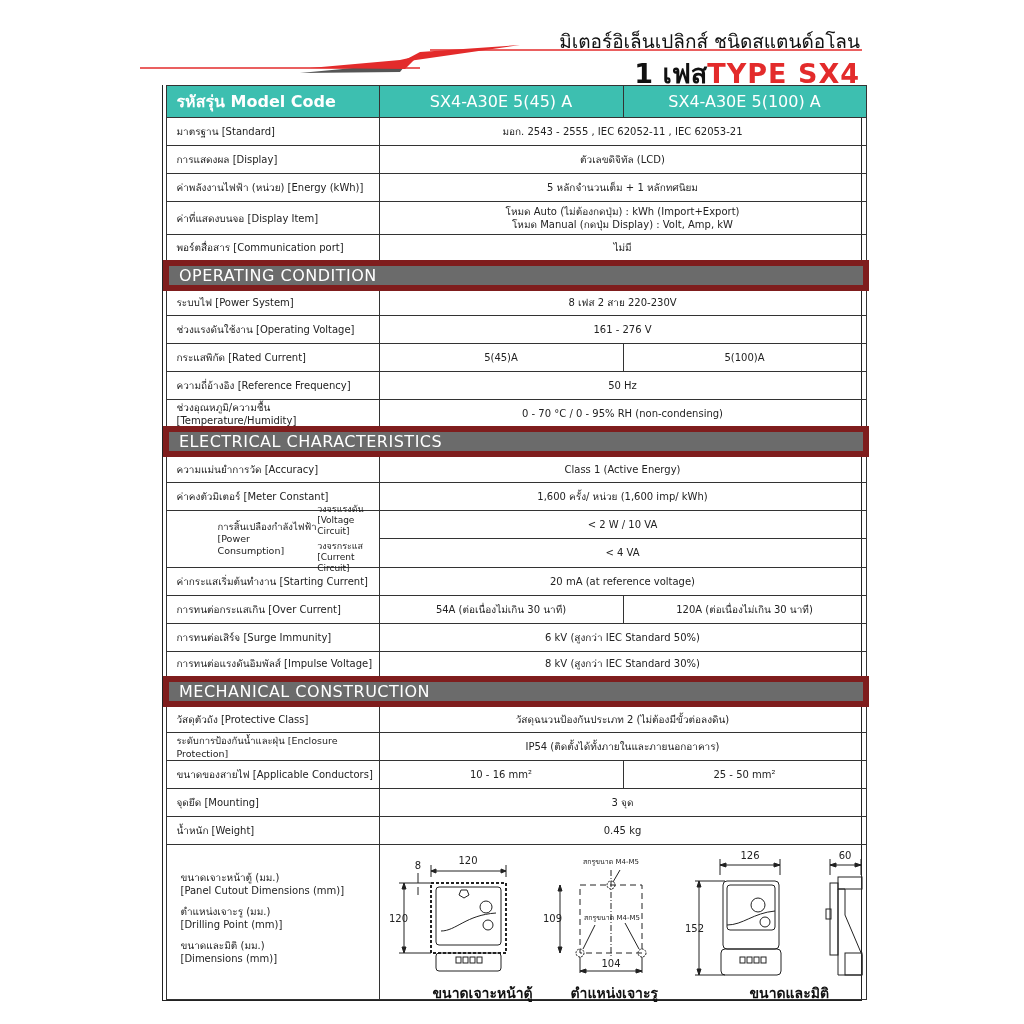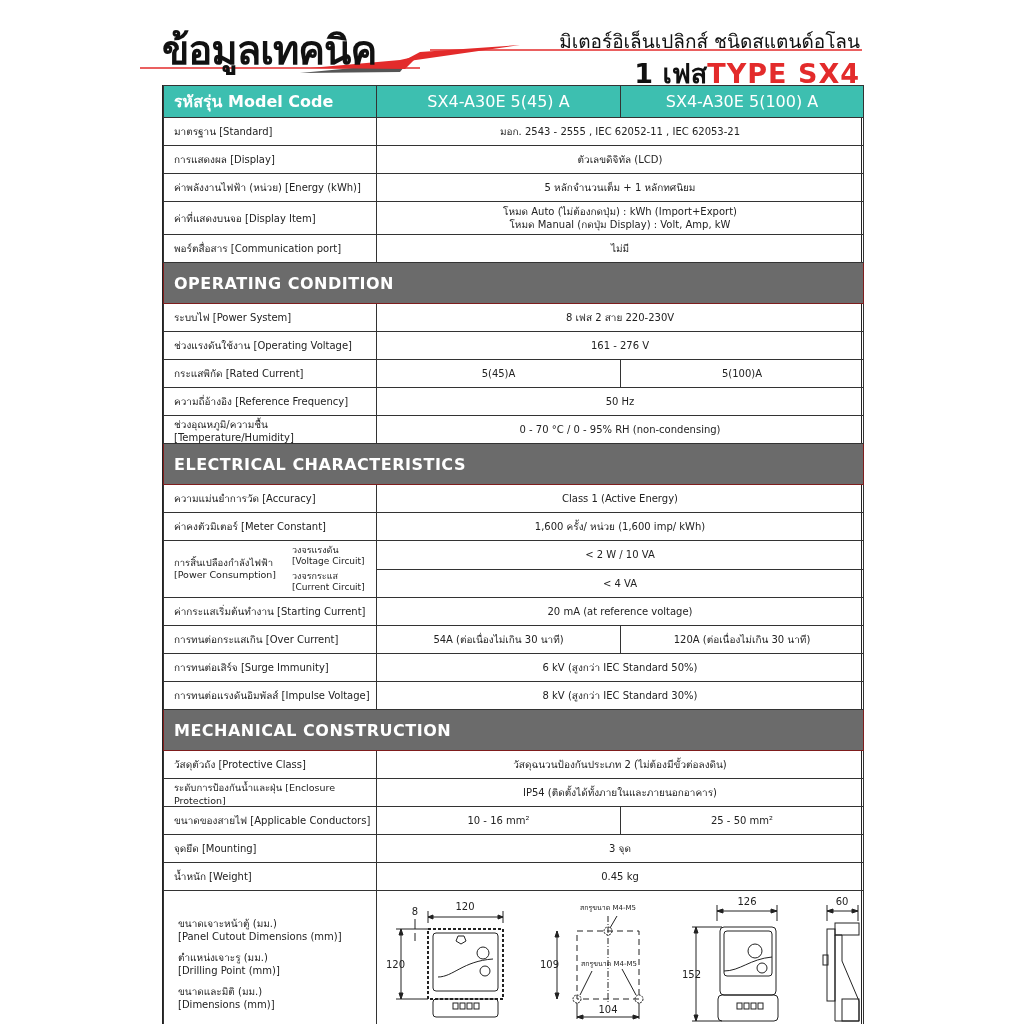--- a/index.html
+++ b/index.html
@@ -13,45 +13,44 @@
   .phase-type .type-red { color: #e32b2b; letter-spacing: 1px; }
   .header svg { position: absolute; left: 0; top: 0; }
 
   .sheet { position: absolute; left: 162px; top: 85px; width: 700px; border: 1.5px solid #222; border-top: none; }
   table { width: 100%; border-collapse: collapse; table-layout: fixed; }
   td { border: 1px solid #333; font-size: 10px; height: 28px; vertical-align: middle; }
   td.label { padding-left: 10px; text-align: left; width: 213px; }
   td.val { text-align: center; }
   tr.model-row td { background: #3dbfb0; color: #fff; height: 32px; font-size: 16px; text-align: center; }
   tr.model-row td.label { text-align: left; font-weight: bold; font-size: 16px; }
-  tr.section-row td { background: #6b6b6b; color: #fff; font-weight: bold; font-size: 16px; height: 41px; padding-left: 10px; letter-spacing: 0.5px; border: 1px solid #7f1d1d; }
+  tr.section-row td { background: #6b6b6b; color: #fff; font-weight: normal; font-size: 16px; height: 21px; padding-left: 10px; letter-spacing: 0.5px; border: 6px solid #7f1d1d; }
   td.tall { height: 33px; line-height: 13px; }
   td.dim-label { height: 154px; font-size: 10px; line-height: 13px; padding-left: 14px; }
   .dim-label p { margin-bottom: 8px; }
   .pc-wrap { display: flex; align-items: center; height: 56px; }
-  .pc-main { width: 118px; font-size: 9.5px; line-height: 12px; }
+  .pc-main { width: 118px; font-size: 9.5px; line-height: 12px; margin-left: 41px; }
   .pc-sub { font-size: 9px; line-height: 11px; }
   .pc-sub div { margin: 4px 0; }
   td.pc-cell { padding-left: 10px; }
   .diagrams { position: relative; height: 154px; }
   .diagram { position: absolute; top: 0; }
   .cap { position: absolute; font-size: 14px; font-weight: bold; color: #111; white-space: nowrap; }
 </style>
 </head>
 <body>
 
 <div class="header">
   <svg width="1024" height="86">
     <line x1="140" y1="68" x2="420" y2="68" stroke="#e32b2b" stroke-width="1.5"></line>
     <polygon points="300,73 385,65 408,62 400,72" fill="#555"></polygon>
     <polygon points="310,68 400,60 418,56 405,69" fill="#e32b2b"></polygon>
     <polygon points="405,60 420,52 520,45 395,63" fill="#e32b2b"></polygon>
     <line x1="430" y1="50" x2="862" y2="50" stroke="#e32b2b" stroke-width="1.5"></line>
   </svg>
-  <div class="title-th">ข้อมูลเทคนิค</div>
   <div class="subtitle-th">มิเตอร์อิเล็นเปลิกส์ ชนิดสแตนด์อโลน</div>
   <div class="phase-type">
     <span>1 เฟส</span><span class="type-red">TYPE SX4</span>
   </div>
 </div>
 
 <div class="sheet">
   <table>
     <colgroup>
         <col style="width:213px">

